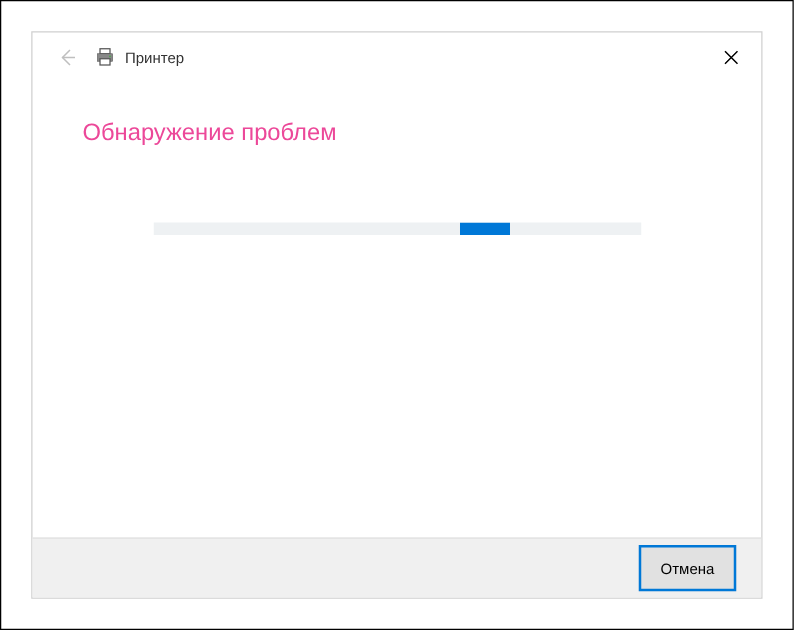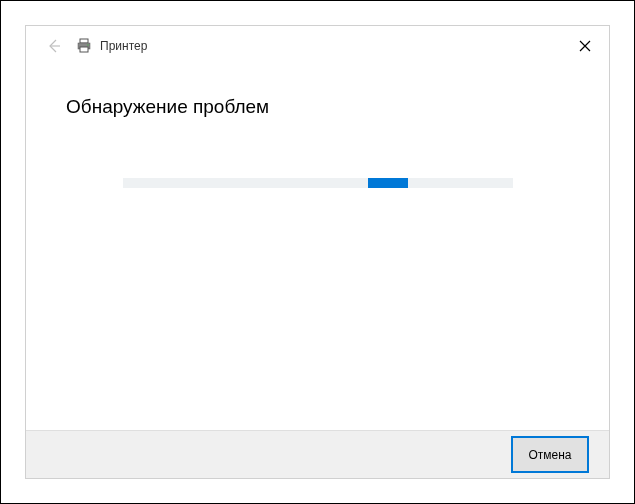--- a/index.html
+++ b/index.html
@@ -86,21 +86,21 @@
     .close-btn svg {
       width: 12px;
       height: 12px;
     }
     .content {
       flex: 1;
       padding: 30px 40px 0 40px;
     }
     .heading {
       font-size: 19px;
-      color: #000000;
+      color: #ec4899;
       font-weight: 400;
       margin-bottom: 60px;
     }
     .progress-wrap {
       margin: 0 auto;
       width: 390px;
       height: 10px;
       background: #eef1f3;
       position: relative;
       overflow: hidden;

